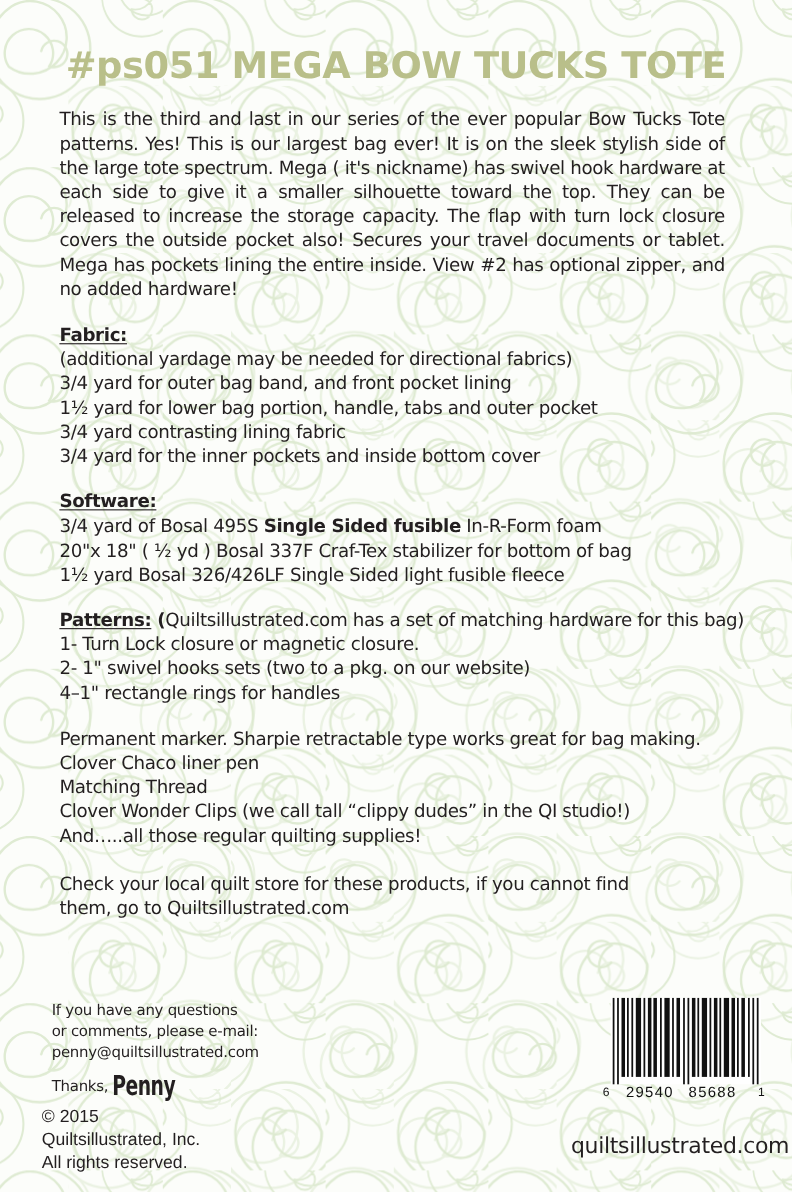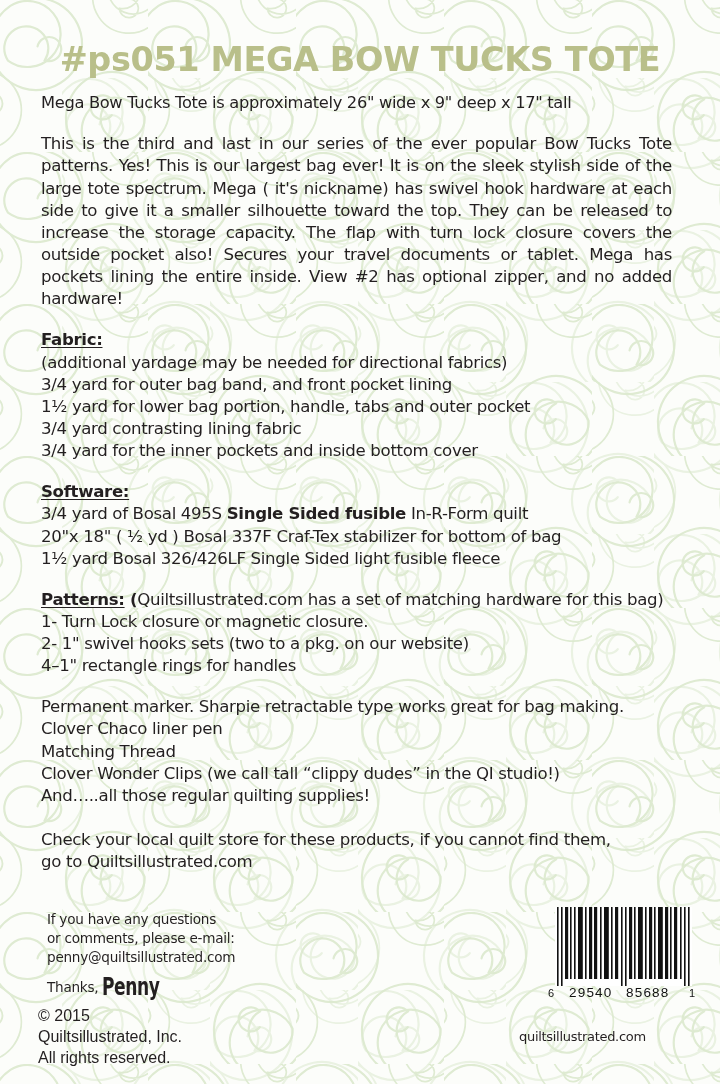--- a/index.html
+++ b/index.html
@@ -23,21 +23,21 @@
     pointer-events: none;
   }
 
   
   .page {
     position: relative;
     z-index: 2;
     width: 720px;
     height: 1055px;
     box-sizing: border-box;
-    padding: 0 10px;
+    padding: 0 23px;
   }
 
   .title {
     margin: 0;
     padding-top: 42px;
     text-align: center;
     font-family: "DejaVu Sans", sans-serif;
     font-weight: bold;
     font-size: 33.5px;
     letter-spacing: -0.4px;
@@ -183,21 +183,21 @@
   .bc-left  { position: absolute; left: 0px;  top: 2px; font-size: 11px; letter-spacing: 0; }
   .bc-mid1  { position: absolute; left: 21px; top: 0px; }
   .bc-mid2  { position: absolute; left: 78px; top: 0px; }
   .bc-right { position: absolute; left: 141px; top: 2px; font-size: 11px; letter-spacing: 0; }
 
   .site {
     position: absolute;
     left: 519px;
     top: 1029px;
     font-family: "DejaVu Sans", sans-serif;
-    font-size: 13px;
+    font-size: 20px;
     color: #231f20;
     letter-spacing: -0.3px;
     z-index: 3;
   }
 </style>
 </head>
 <body>
 
 <svg id="watermark" viewBox="0 0 720 1084" width="720" height="1084" aria-hidden="true">
   <defs>
@@ -214,36 +214,35 @@
   <rect x="0" y="0" width="720" height="1084" fill="#fcfdfa"></rect>
   <rect x="0" y="0" width="720" height="1084" fill="url(#swirlpat)" opacity="0.92"></rect>
   <rect x="0" y="0" width="720" height="1084" fill="url(#swirlpat)" opacity="0.55" transform="translate(62,78) rotate(0)"></rect>
 </svg>
 
 <div class="page">
 
   <h1 class="title">#ps051 MEGA BOW TUCKS TOTE</h1>
 
   <div class="body-text">
-    <p class="subtitle">Mega Bow Tucks Tote is approximately 26" wide x 9" deep x 17" tall</p>
 
     <p class="intro">This is the third and last in our series of the ever popular Bow Tucks Tote patterns. Yes! This is our largest bag ever!  It is on the sleek stylish side of the large tote spectrum.  Mega ( it's nickname) has swivel hook hardware at each side to give it a smaller silhouette toward the top.  They can be released to increase the storage capacity.  The flap with turn lock closure covers the outside pocket also! Secures your travel documents or tablet. Mega has pockets lining the entire inside. View #2 has optional zipper, and no added hardware!</p>
 
     <div class="section">
       <span class="line sec-head">Fabric:</span>
       <span class="line">(additional yardage may be needed for directional fabrics)</span>
       <span class="line">3/4 yard for outer bag band, and front pocket lining</span>
       <span class="line">1½ yard for lower bag portion, handle, tabs and outer pocket</span>
       <span class="line">3/4 yard contrasting lining fabric</span>
       <span class="line">3/4 yard for the inner pockets and inside bottom cover</span>
     </div>
 
     <div class="section">
       <span class="line sec-head">Software:</span>
-      <span class="line"><span>3/4 yard of Bosal 495S </span><span class="b">Single Sided fusible</span><span> In-R-Form quilt</span></span>
+      <span class="line"><span>3/4 yard of Bosal 495S </span><span class="b">Single Sided fusible</span><span> In-R-Form foam</span></span>
       <span class="line">20"x 18" ( ½ yd ) Bosal 337F Craf-Tex stabilizer for bottom of bag</span>
       <span class="line">1½ yard Bosal 326/426LF Single Sided light fusible fleece</span>
     </div>
 
     <div class="section">
       <span class="sec-head">Patterns:</span><span class="b"> (</span><span>Quiltsillustrated.com has a set of matching hardware for this bag)</span>
       <span class="line">1- Turn Lock closure or magnetic closure.</span>
       <span class="line">2- 1" swivel hooks sets (two to a pkg. on our website)</span>
       <span class="line">4–1" rectangle rings for handles</span>
     </div>

